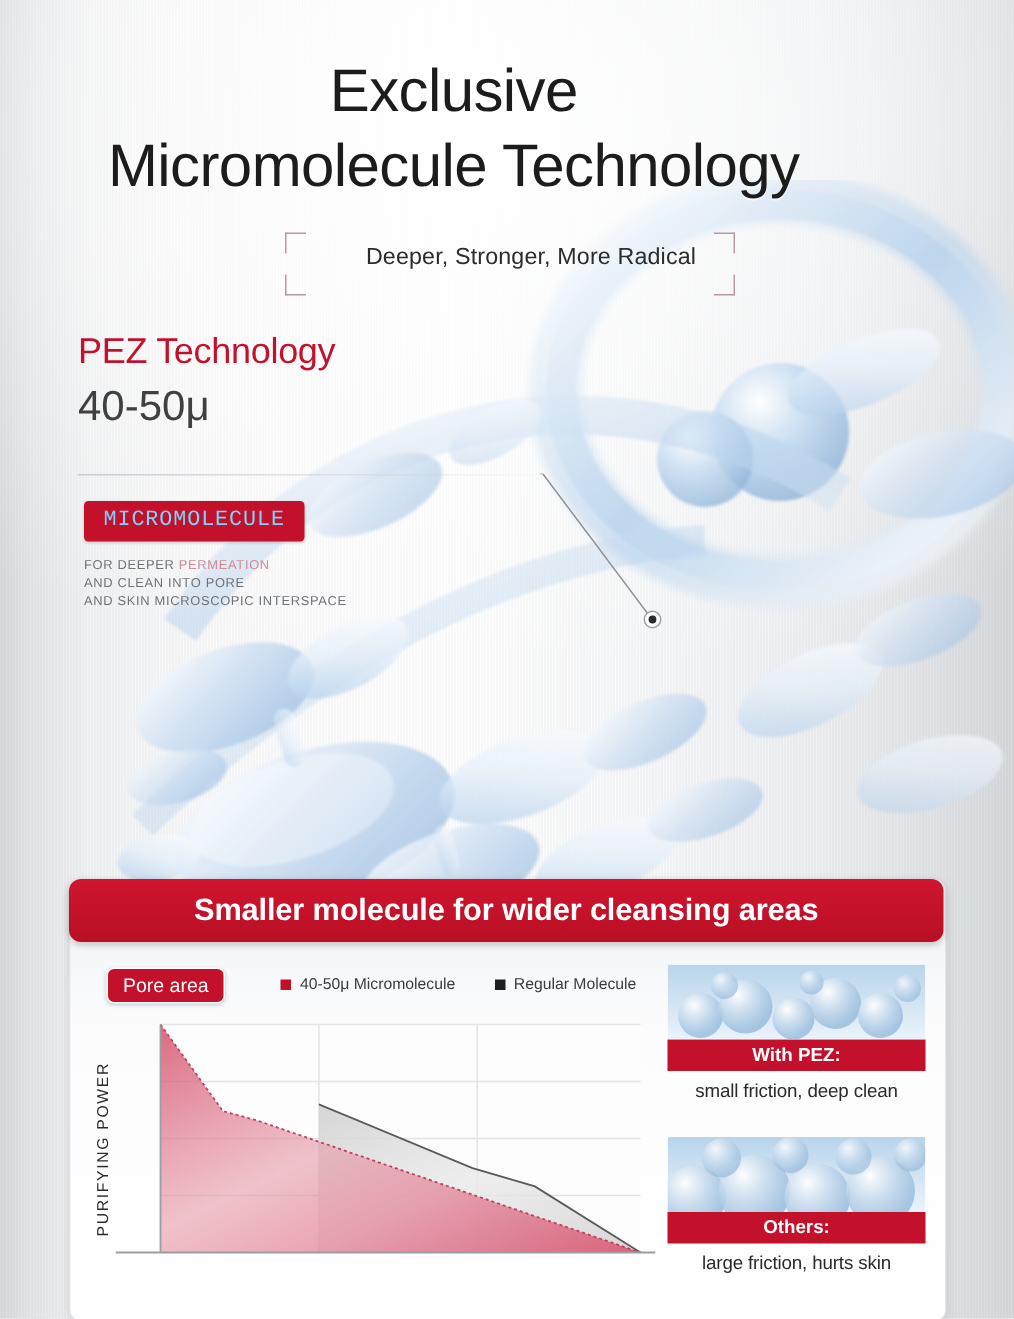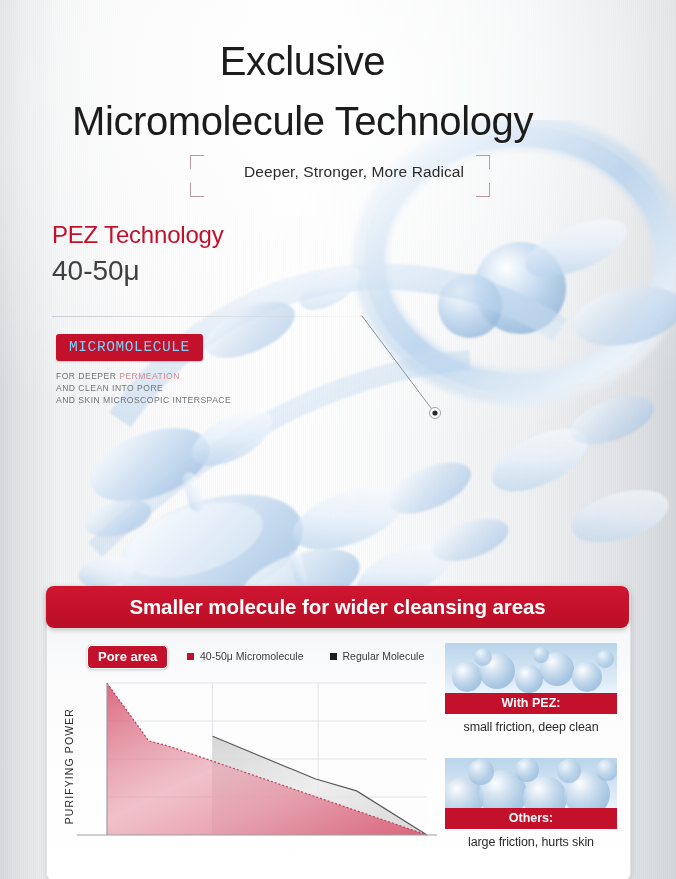--- a/index.html
+++ b/index.html
@@ -33,21 +33,21 @@
   .art{position:absolute;left:0;top:120px;width:676px;height:480px;}
   .art svg{display:block;}
 
   
   .headline{
     position:absolute;left:0;top:40px;width:605px;text-align:center;
     color:#1c1c1c;line-height:1.06;letter-spacing:-0.4px;
     text-shadow:0 1px 0 rgba(255,255,255,.65);
   }
   .headline .l1{display:block;font-size:40px;font-weight:400;}
-  .headline .l2{display:block;font-size:40px;font-weight:400;margin-top:18px;}
+  .headline .l2{display:block;font-size:40px;font-weight:400;margin-top:8px;}
 
   .tagwrap{position:absolute;left:190px;top:155px;width:300px;height:42px;}
   .tagwrap .tagline{
     position:absolute;left:14px;top:8px;width:300px;text-align:center;
     font-size:15.5px;color:#2c2c2c;letter-spacing:.1px;
   }
   .brk{position:absolute;width:13px;height:13px;border-color:#b89aa4;}
   .brk.tl{left:0;top:0;border-left:1.5px solid #b89aa4;border-top:1.5px solid #b89aa4;}
   .brk.tr{right:0;top:0;border-right:1.5px solid #b89aa4;border-top:1.5px solid #b89aa4;}
   .brk.bl{left:0;bottom:0;border-left:1.5px solid #b89aa4;border-bottom:1.5px solid #b89aa4;}
@@ -85,22 +85,22 @@
     background:linear-gradient(180deg,#cf1530,#b90f24);
     border-radius:8px;display:flex;align-items:center;justify-content:center;
     box-shadow:0 2px 5px rgba(0,0,0,.22);
   }
   .banner span{color:#fff;font-size:20.5px;font-weight:700;letter-spacing:-.1px;}
 
   .card-body{position:absolute;left:0;top:42px;right:0;bottom:0;
     background:linear-gradient(180deg,#f4f6f8 0%,#fcfcfd 22%,#ffffff 100%);}
 
   .pore-chip{
-    position:absolute;left:40px;top:16px;background:#c3112b;color:#fff;
-    font-size:13px;font-weight:700;padding:3px 10px 4px 10px;border-radius:5px;
+    position:absolute;left:24px;top:16px;background:#c3112b;color:#fff;
+    font-size:13px;font-weight:400;padding:3px 10px 4px 10px;border-radius:5px;
     border:1.5px solid #fff;box-shadow:0 1px 3px rgba(0,0,0,.2);
   }
   .legend{position:absolute;left:140px;top:21px;display:flex;gap:26px;align-items:center;}
   .lg{display:flex;align-items:center;gap:6px;font-size:10.5px;color:#3b3b3b;text-align:center;}
   .sw{width:7px;height:7px;display:inline-block;}
   .sw.red{background:#bf1226;}
   .sw.dark{background:#1e1e1e;}
 
   .chart{position:absolute;left:30px;top:48px;width:360px;height:180px;}
 

